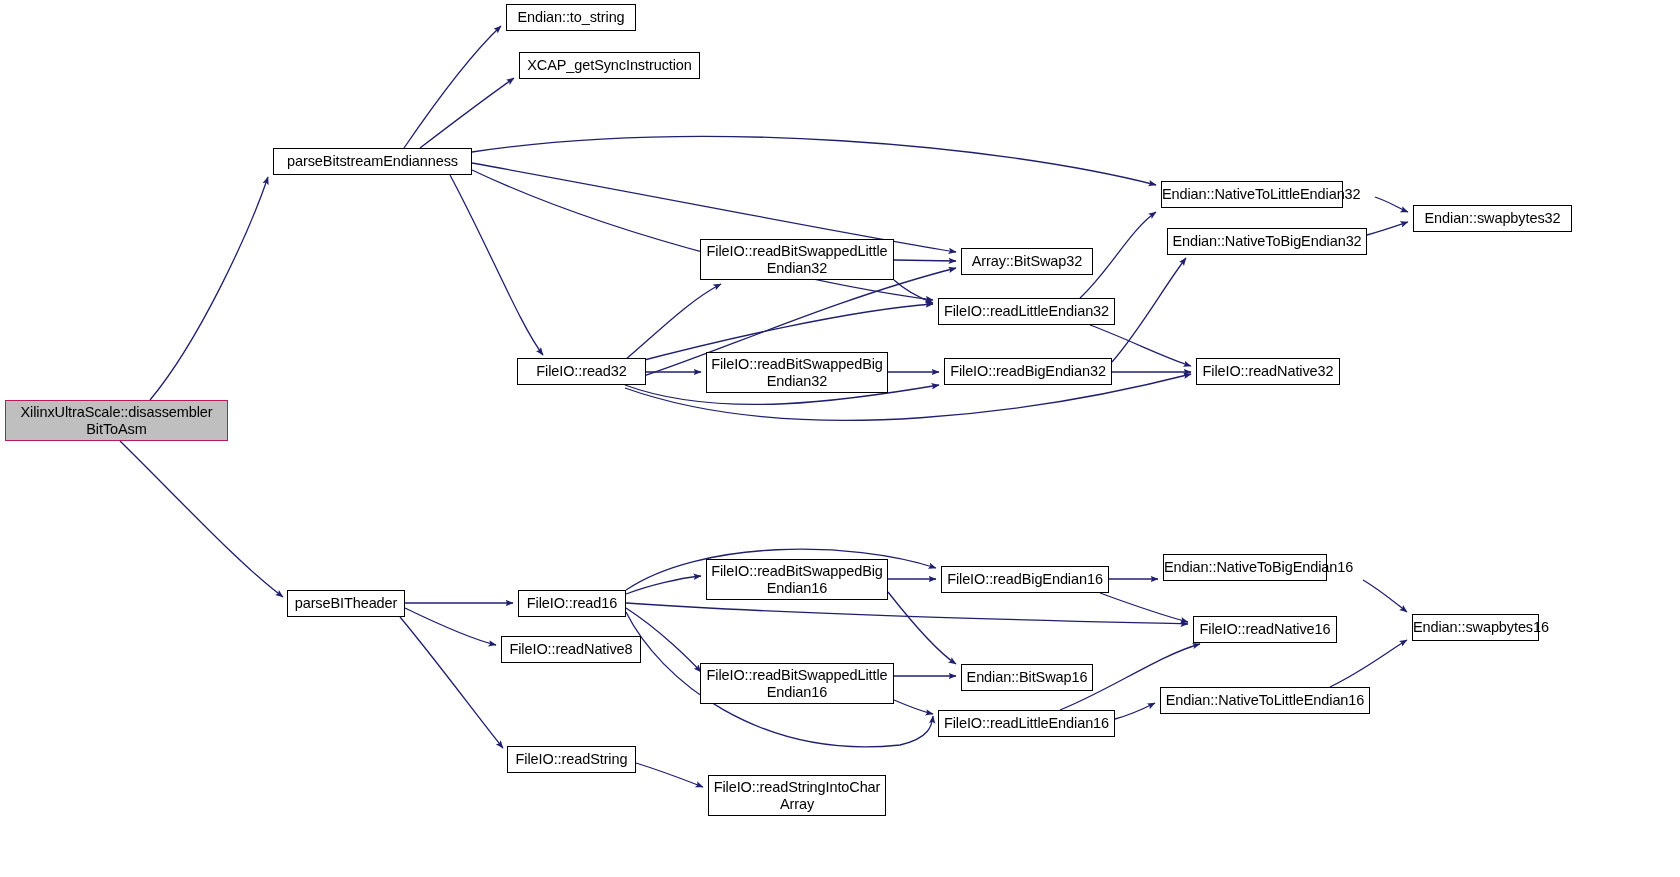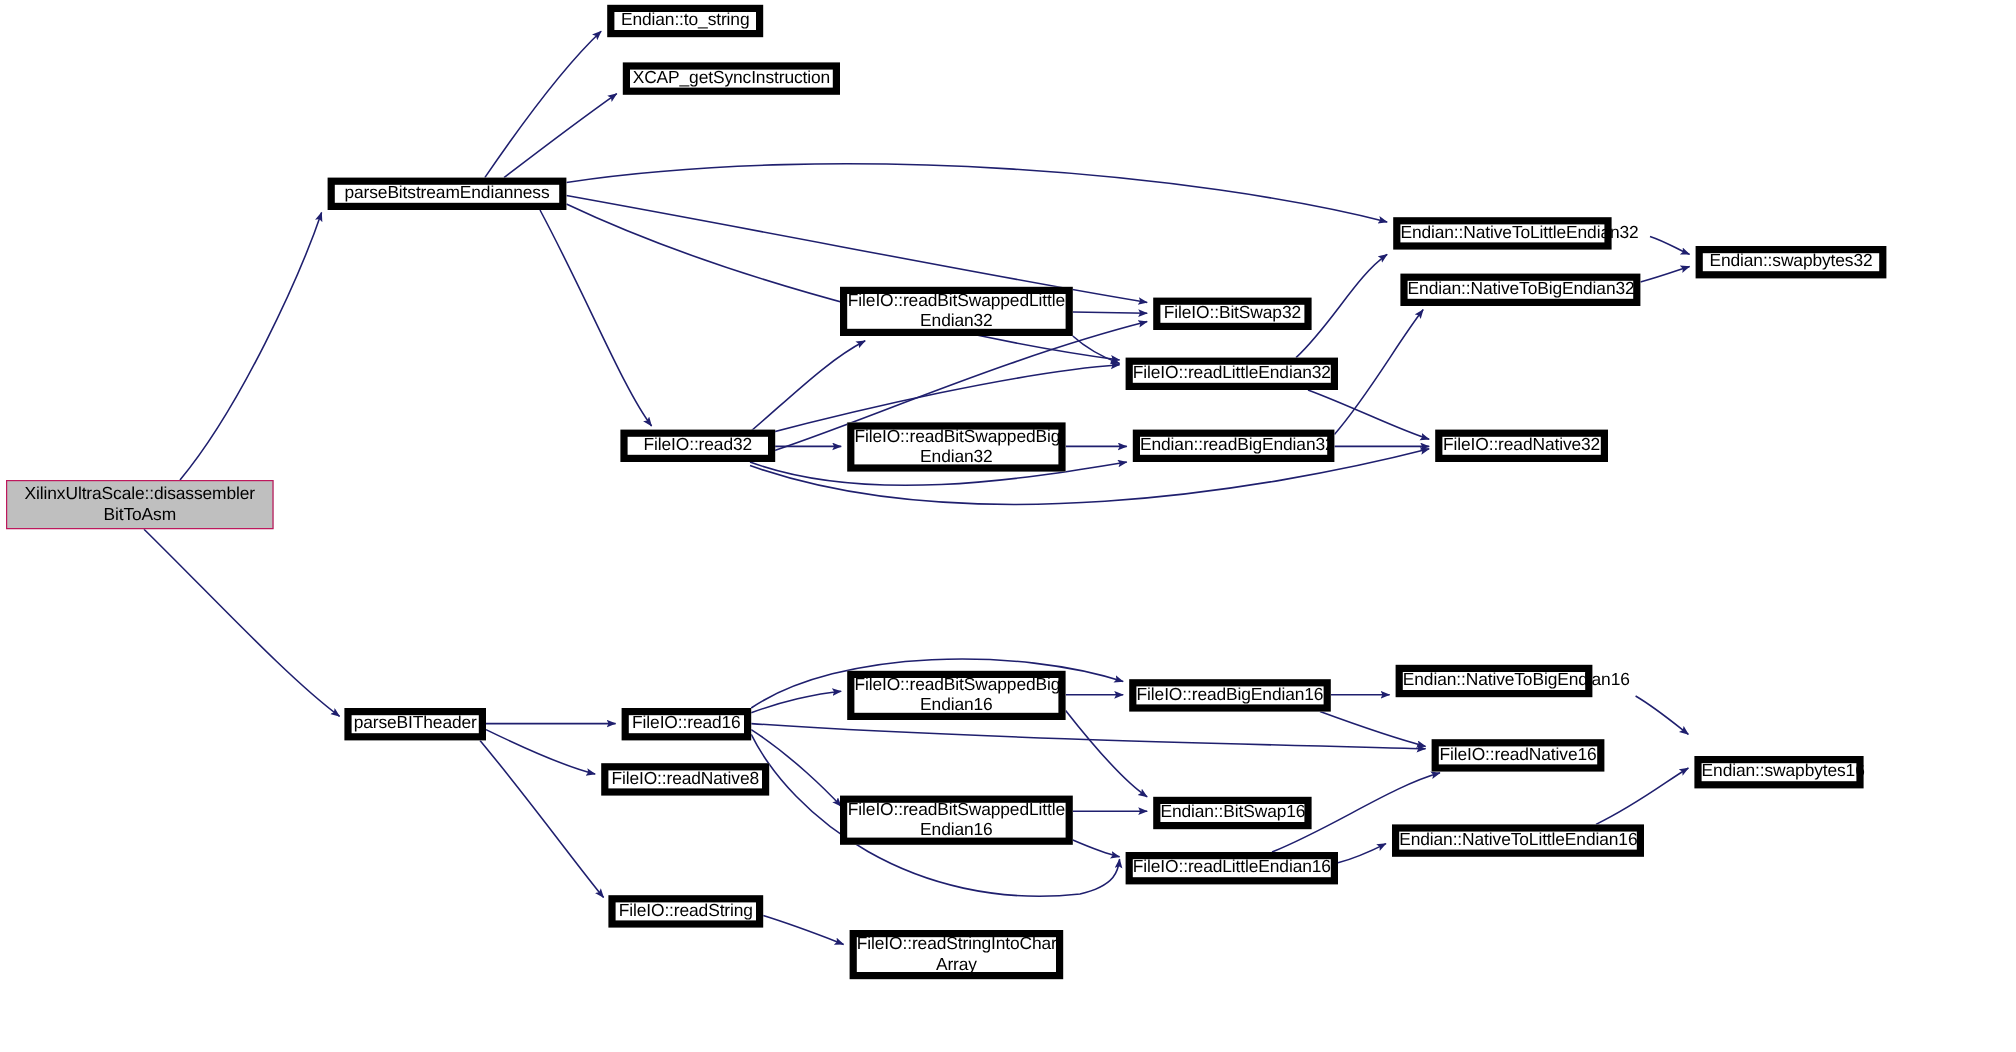--- a/index.html
+++ b/index.html
@@ -22,21 +22,21 @@
     position: absolute;
     left: 0;
     top: 0;
     width: 1680px;
     height: 877px;
     pointer-events: none;
   }
   .node {
     position: absolute;
     box-sizing: border-box;
-    border: 6px solid #000000;
+    border: 1px solid #000000;
     background: #ffffff;
     color: #000000;
     font-family: "Liberation Sans", sans-serif;
     font-size: 14.5px;
     line-height: 17px;
     text-align: center;
     display: flex;
     align-items: center;
     justify-content: center;
     white-space: pre-line;
@@ -111,38 +111,38 @@
       <div class="node root" style="left: 5px; top: 400px; width: 223px; height: 41px;"><span class="node-label">XilinxUltraScale::disassembler
 BitToAsm</span></div>
       <div class="node" style="left: 273px; top: 148px; width: 199px; height: 27px;"><span class="node-label">parseBitstreamEndianness</span></div>
       <div class="node" style="left: 506px; top: 4px; width: 130px; height: 27px;"><span class="node-label">Endian::to_string</span></div>
       <div class="node" style="left: 519px; top: 52px; width: 181px; height: 27px;"><span class="node-label">XCAP_getSyncInstruction</span></div>
       <div class="node" style="left: 1161px; top: 181px; width: 182px; height: 27px;"><span class="node-label">Endian::NativeToLittleEndian32</span></div>
       <div class="node" style="left: 1167px; top: 228px; width: 200px; height: 27px;"><span class="node-label">Endian::NativeToBigEndian32</span></div>
       <div class="node" style="left: 1413px; top: 205px; width: 159px; height: 27px;"><span class="node-label">Endian::swapbytes32</span></div>
       <div class="node" style="left: 700px; top: 239px; width: 194px; height: 41px;"><span class="node-label">FileIO::readBitSwappedLittle
 Endian32</span></div>
-      <div class="node" style="left: 961px; top: 248px; width: 132px; height: 27px;"><span class="node-label">FileIO::BitSwap32</span></div>
+      <div class="node" style="left: 961px; top: 248px; width: 132px; height: 27px;"><span class="node-label">Array::BitSwap32</span></div>
       <div class="node" style="left: 938px; top: 298px; width: 177px; height: 27px;"><span class="node-label">FileIO::readLittleEndian32</span></div>
       <div class="node" style="left: 517px; top: 358px; width: 129px; height: 27px;"><span class="node-label">FileIO::read32</span></div>
       <div class="node" style="left: 706px; top: 352px; width: 182px; height: 41px;"><span class="node-label">FileIO::readBitSwappedBig
 Endian32</span></div>
-      <div class="node" style="left: 944px; top: 358px; width: 168px; height: 27px;"><span class="node-label">Endian::readBigEndian32</span></div>
+      <div class="node" style="left: 944px; top: 358px; width: 168px; height: 27px;"><span class="node-label">FileIO::readBigEndian32</span></div>
       <div class="node" style="left: 1196px; top: 358px; width: 144px; height: 27px;"><span class="node-label">FileIO::readNative32</span></div>
       <div class="node" style="left: 287px; top: 590px; width: 118px; height: 27px;"><span class="node-label">parseBITheader</span></div>
       <div class="node" style="left: 518px; top: 590px; width: 108px; height: 27px; justify-content: center;"><span class="node-label">FileIO::read16</span></div>
       <div class="node" style="left: 501px; top: 636px; width: 140px; height: 27px;"><span class="node-label">FileIO::readNative8</span></div>
       <div class="node" style="left: 507px; top: 746px; width: 129px; height: 27px;"><span class="node-label">FileIO::readString</span></div>
       <div class="node" style="left: 708px; top: 775px; width: 178px; height: 41px;"><span class="node-label">FileIO::readStringIntoChar
 Array</span></div>
       <div class="node" style="left: 706px; top: 559px; width: 182px; height: 41px;"><span class="node-label">FileIO::readBitSwappedBig
 Endian16</span></div>
       <div class="node" style="left: 700px; top: 663px; width: 194px; height: 41px;"><span class="node-label">FileIO::readBitSwappedLittle
 Endian16</span></div>
       <div class="node" style="left: 941px; top: 566px; width: 168px; height: 27px;"><span class="node-label">FileIO::readBigEndian16</span></div>
       <div class="node" style="left: 961px; top: 664px; width: 132px; height: 27px;"><span class="node-label">Endian::BitSwap16</span></div>
       <div class="node" style="left: 938px; top: 710px; width: 177px; height: 27px;"><span class="node-label">FileIO::readLittleEndian16</span></div>
       <div class="node" style="left: 1163px; top: 554px; width: 164px; height: 27px; justify-content: center;"><span class="node-label">Endian::NativeToBigEndian16</span></div>
       <div class="node" style="left: 1193px; top: 616px; width: 144px; height: 27px;"><span class="node-label">FileIO::readNative16</span></div>
       <div class="node" style="left: 1160px; top: 687px; width: 210px; height: 27px;"><span class="node-label">Endian::NativeToLittleEndian16</span></div>
-      <div class="node" style="left: 1412px; top: 630px; width: 141px; height: 27px;"><span class="node-label">Endian::swapbytes16</span></div>
+      <div class="node" style="left: 1412px; top: 614px; width: 127px; height: 27px;"><span class="node-label">Endian::swapbytes16</span></div>
     </div>
 </div>
 
 </body></html>

